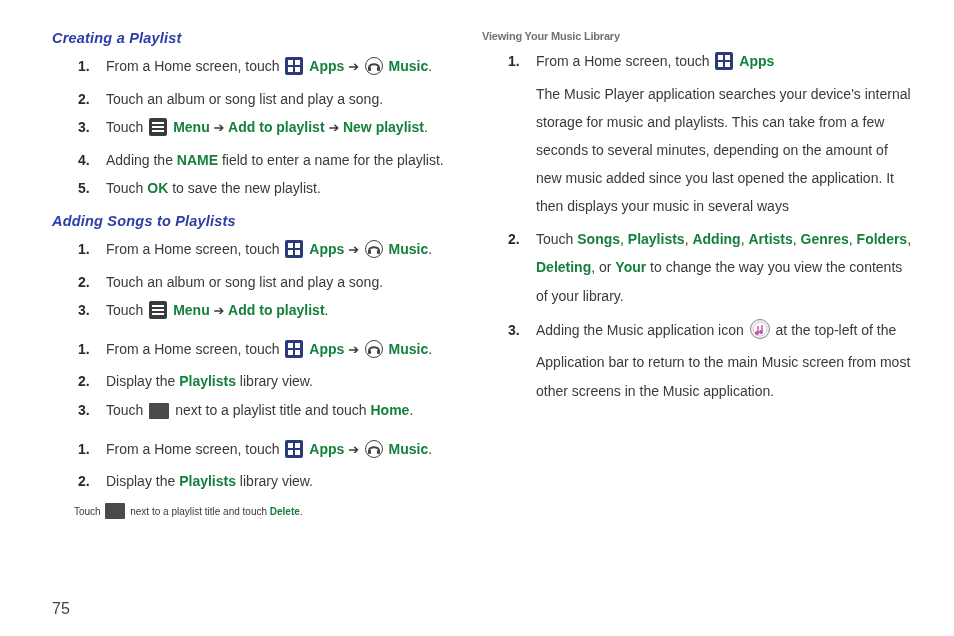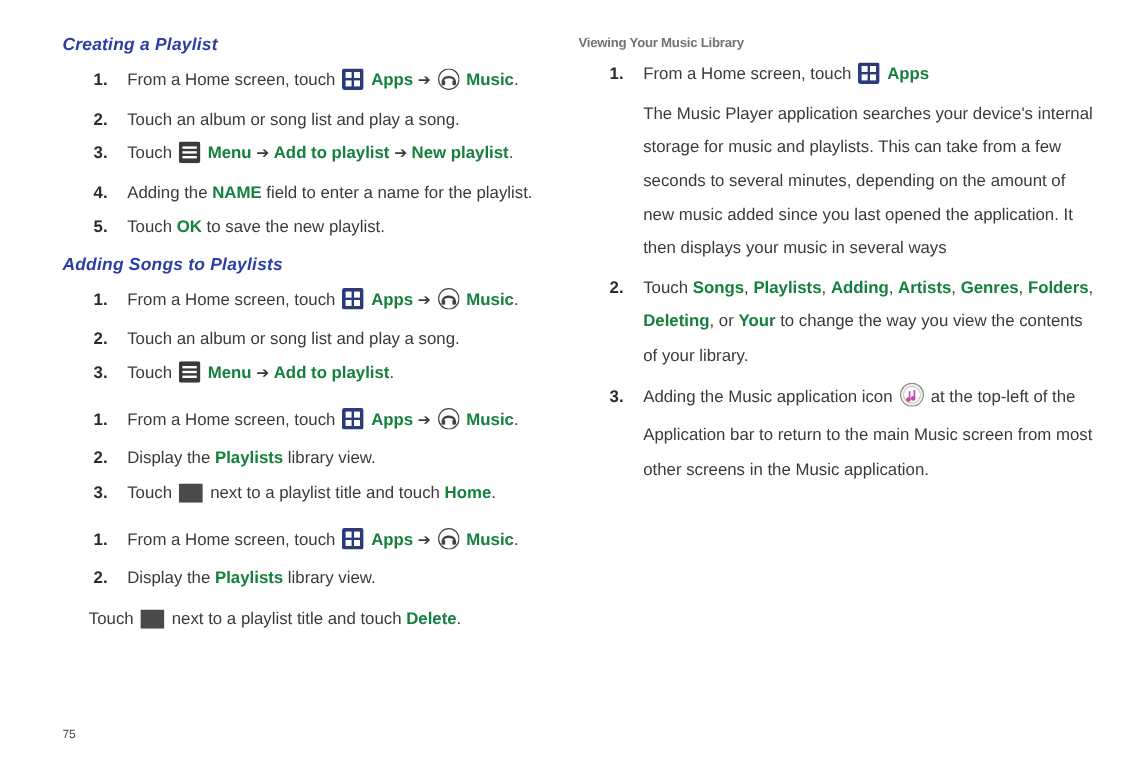--- a/index.html
+++ b/index.html
@@ -58,33 +58,33 @@
     font-weight: bold;
     color: #2a2a2a;
   }
   .intro {
     font-size: 14px;
     line-height: 1.55;
     margin: 2px 0 6px 10px;
     font-stretch: condensed;
   }
   .unnum {
-    font-size: 14px;
+    font-size: 10px;
     line-height: 1.9;
     margin-left: 22px;
     font-stretch: condensed;
   }
   b { color: #15803d; font-weight: bold; }
   .icon {
     display: inline-block;
     vertical-align: -4px;
     margin: 0 2px;
   }
   .pagenum {
-    font-size: 10px;
+    font-size: 16px;
     color: #444;
     margin-top: auto;
     padding-top: 10px;
   }
   .left-inner { display: flex; flex-direction: column; height: 100%; }
   .arrow { font-size: 13px; }
   ol.big-gap > li { line-height: 2.05; padding-bottom: 4px; }
   ol.big-gap > li .cont { display: block; line-height: 2.0; }
 </style>
 </head>

